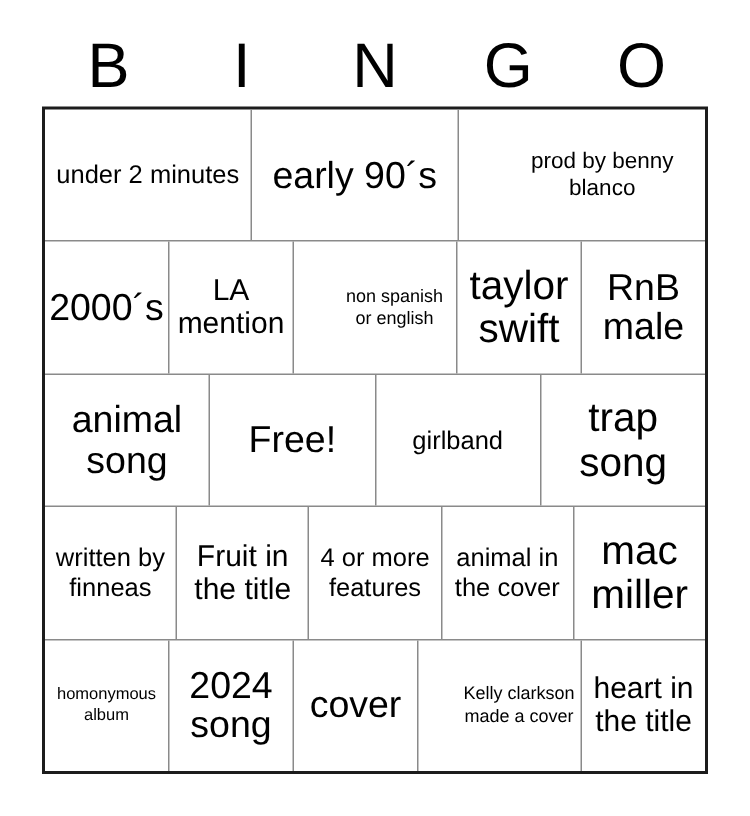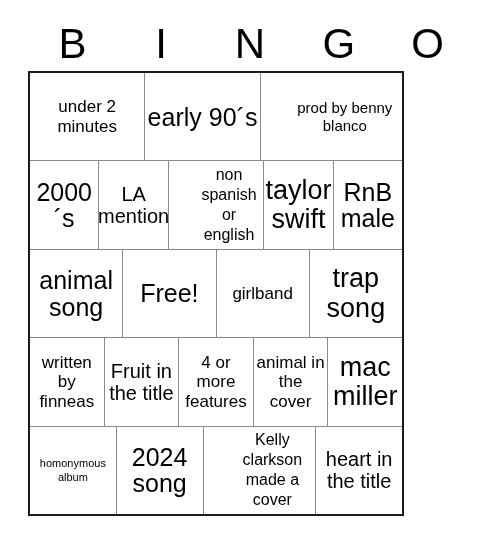--- a/index.html
+++ b/index.html
@@ -42,21 +42,21 @@
     font-weight: 400;
     letter-spacing: 0;
     color: #000000;
   }
 
   
   #bingo-grid {
     position: absolute;
     left: 28px;
     top: 71px;
-    width: 376px;
+    width: 444px;
     height: 445px;
     box-sizing: border-box;
     border: 2px solid #1c1c1c;
     display: flex;
     flex-direction: column;
     background: #ffffff;
   }
   .bingo-row {
     flex: 1 1 0;
     display: flex;
@@ -82,21 +82,21 @@
   .bingo-cell + .bingo-cell {
     border-left: 1px solid #8a8a8a;
   }
 
   
   .ts-xxl { font-size: 25px; line-height: 1.05; }
   .ts-xl  { font-size: 27px; line-height: 1.08; }
   .ts-md  { font-size: 20px; line-height: 1.12; }
   .ts-sm  { font-size: 17px; line-height: 1.15; }
   .ts-xs  { font-size: 15px; line-height: 1.18; padding-left: 29px; }
-  .ts-xxs { font-size: 16px; line-height: 1.25; padding-left: 28px; }
+  .ts-xxs { font-size: 12px; line-height: 1.25; padding-left: 28px; }
   .ts-min { font-size: 11px; line-height: 1.3; }
 </style>
 </head>
 <body>
 
 <div id="bingo-card">
 
   <div id="bingo-header">
     <div class="header-letter">B</div>
     <div class="header-letter">I</div>
@@ -132,18 +132,19 @@
       <div class="bingo-cell ts-sm">written by finneas</div>
       <div class="bingo-cell ts-md">Fruit in the title</div>
       <div class="bingo-cell ts-sm">4 or more features</div>
       <div class="bingo-cell ts-sm">animal in the cover</div>
       <div class="bingo-cell ts-xl">mac miller</div>
     </div>
 
     <div class="bingo-row">
       <div class="bingo-cell ts-min">homonymous album</div>
       <div class="bingo-cell ts-xxl">2024 song</div>
+      <div class="bingo-cell ts-xxl">cover</div>
       <div class="bingo-cell ts-xxs">Kelly clarkson made a cover</div>
       <div class="bingo-cell ts-md">heart in the title</div>
     </div>
 
   </div>
 </div>
 
 </body></html>

